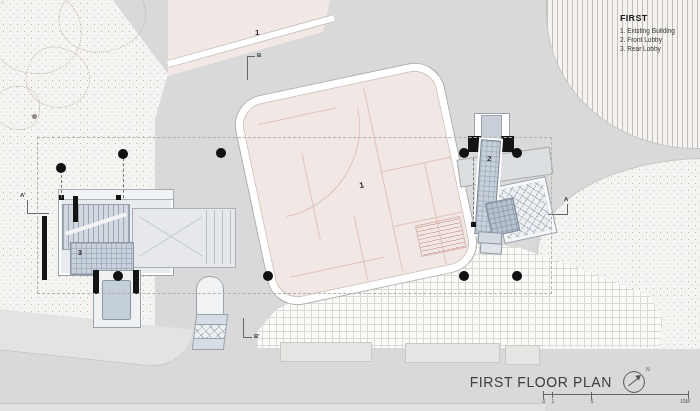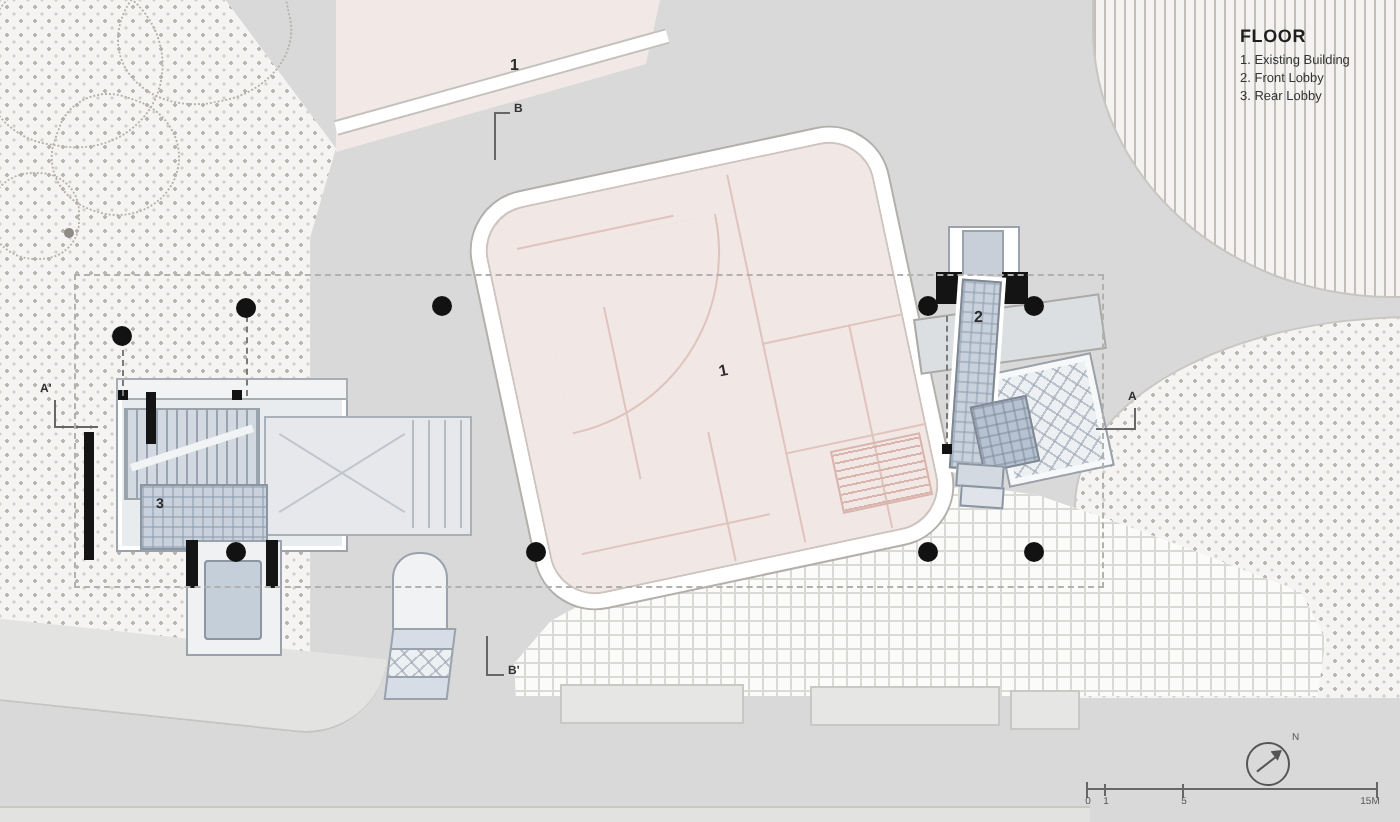--- a/index.html
+++ b/index.html
@@ -171,26 +171,27 @@
   <div class="abs dot" style="left:216px;top:148px;"></div>
   <div class="abs dot" style="left:459px;top:148px;"></div>
   <div class="abs dot" style="left:512px;top:148px;"></div>
   <div class="abs dot" style="left:56px;top:163px;"></div>
   <div class="abs dot" style="left:113px;top:271px;"></div>
   <div class="abs dot" style="left:263px;top:271px;"></div>
   <div class="abs dot" style="left:459px;top:271px;"></div>
   <div class="abs dot" style="left:512px;top:271px;"></div>
 
   <div class="abs" style="left:620px;top:13px;width:78px;">
-    <div id="legend-title">FLOOR</div>
+    <div id="legend-title">FIRST</div>
     <div class="legend-item">1. Existing Building</div>
     <div class="legend-item">2. Front Lobby</div>
     <div class="legend-item">3. Rear Lobby</div>
   </div>
 
+  <div class="abs" id="plan-title" style="left:440px;top:374px;width:172px;text-align:right;">FIRST FLOOR PLAN</div>
 
   <div class="abs" style="left:623px;top:371px;width:20px;height:20px;border:1px solid #555;border-radius:50%;">
     <div class="abs" style="left:3px;top:9px;width:14px;height:1px;background:#555;transform:rotate(-38deg);"></div>
     <div class="abs" style="left:12px;top:2px;width:0;height:0;border-left:3px solid transparent;border-right:3px solid transparent;border-bottom:5px solid #555;transform:rotate(52deg);"></div>
   </div>
   <div class="abs" style="left:646px;top:366px;font-size:5px;color:#555;">N</div>
 
   <div class="abs" style="left:543px;top:390px;width:148px;height:16px;">
     <div class="abs line" style="left:0;top:4px;width:146px;height:1px;"></div>
     <div class="abs line" style="left:0;top:1px;width:1px;height:8px;"></div>

